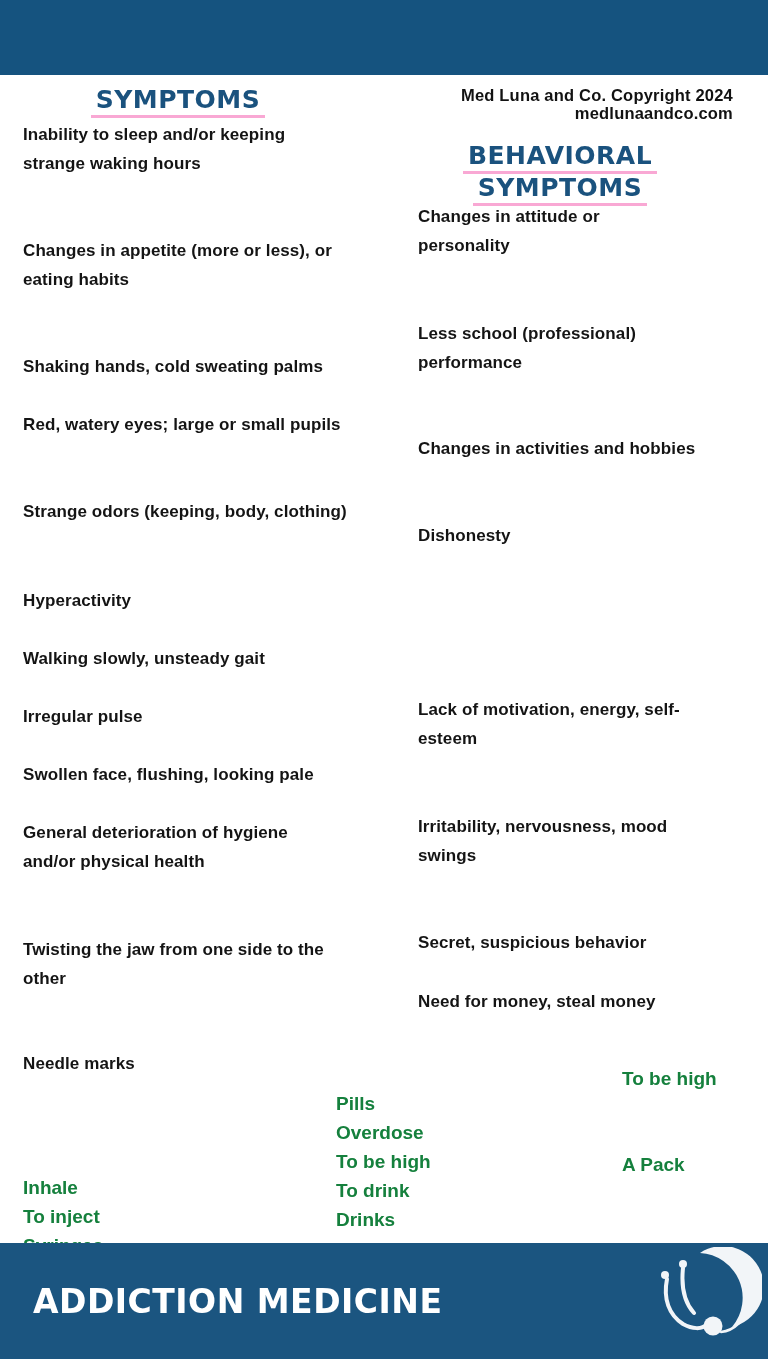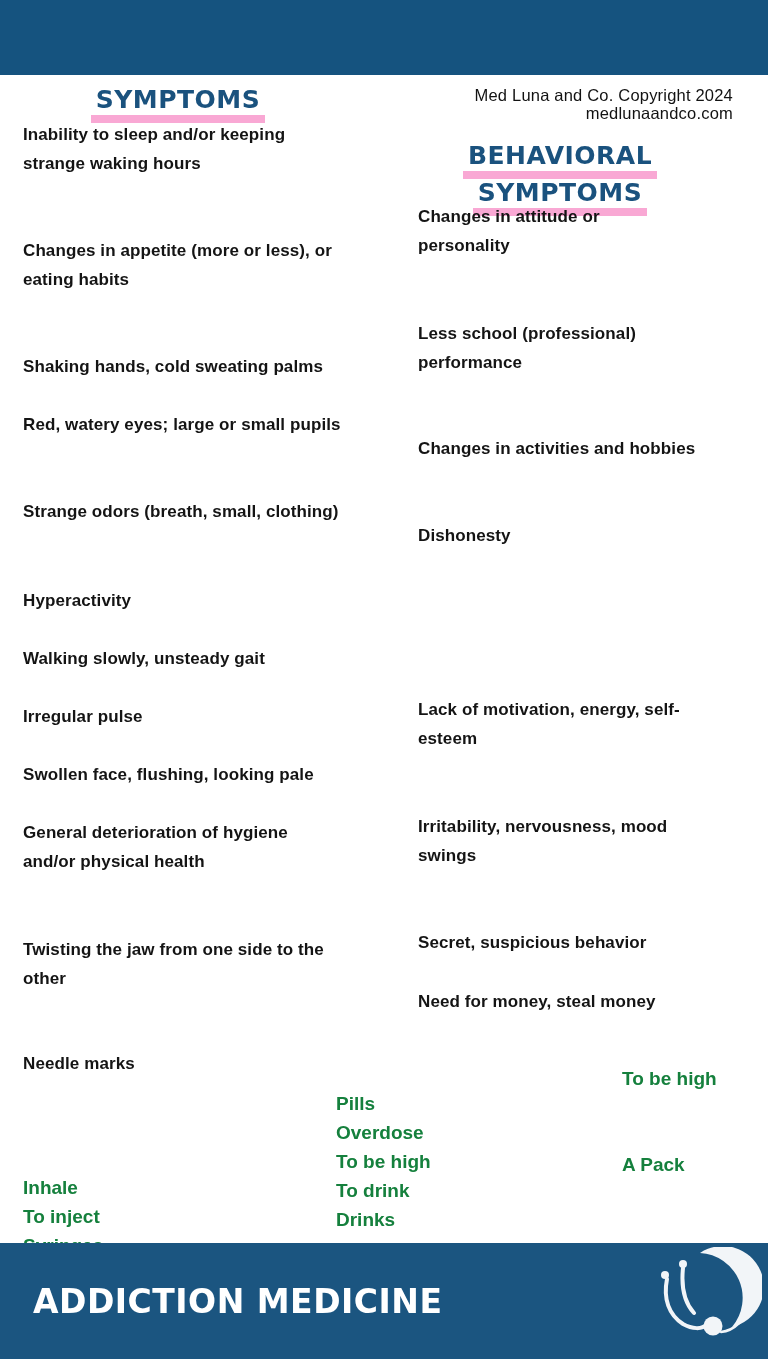--- a/index.html
+++ b/index.html
@@ -19,39 +19,39 @@
     left: 0; top: 0;
     width: 768px; height: 75px;
     background: #15537f;
   }
   .copyright {
     position: absolute;
     top: 86px;
     right: 35px;
     text-align: right;
     font-size: 16.5px;
-    font-weight: 400;
+    font-weight: 700;
     color: #121212;
     line-height: 18px;
     letter-spacing: 0.2px;
   }
   .heading {
     position: absolute;
     margin: 0;
     font-family: "DejaVu Sans", sans-serif;
     font-weight: 800;
     font-size: 25px;
     color: #1a527e;
     text-align: center;
     letter-spacing: 0.5px;
     line-height: 28px;
   }
   .heading .hline {
     display: inline-block;
-    border-bottom: 8px solid #f9a8d4;
+    border-bottom: 3px solid #f9a8d4;
     padding: 0 5px 1px 5px;
   }
   .left-heading { left: 58px; top: 86px; width: 240px; }
   .right-heading { left: 428px; top: 142px; width: 264px; }
   .sym-item {
     position: absolute;
     font-size: 17px;
     font-weight: 700;
     color: #141414;
     line-height: 29px;
@@ -108,21 +108,21 @@
   <h2 class="heading left-heading"><span class="hline">SYMPTOMS</span></h2>
 
   <h2 class="heading right-heading"><span class="hline">BEHAVIORAL</span><br><span class="hline">SYMPTOMS</span></h2>
 
   <div class="sym-item left-col" style="top:120px">Inability to sleep and/or keeping
 strange waking hours</div>
   <div class="sym-item left-col" style="top:236px">Changes in appetite (more or less), or
 eating habits</div>
   <div class="sym-item left-col" style="top:352px">Shaking hands, cold sweating palms</div>
   <div class="sym-item left-col" style="top:410px">Red, watery eyes; large or small pupils</div>
-  <div class="sym-item left-col" style="top:497px">Strange odors (breath, small, clothing)</div>
+  <div class="sym-item left-col" style="top:497px">Strange odors (keeping, body, clothing)</div>
   <div class="sym-item left-col" style="top:586px">Hyperactivity</div>
   <div class="sym-item left-col" style="top:644px">Walking slowly, unsteady gait</div>
   <div class="sym-item left-col" style="top:702px">Irregular pulse</div>
   <div class="sym-item left-col" style="top:760px">Swollen face, flushing, looking pale</div>
   <div class="sym-item left-col" style="top:818px">General deterioration of hygiene
 and/or physical health</div>
   <div class="sym-item left-col" style="top:935px">Twisting the jaw from one side to the
 other</div>
   <div class="sym-item left-col" style="top:1049px">Needle marks</div>
 

